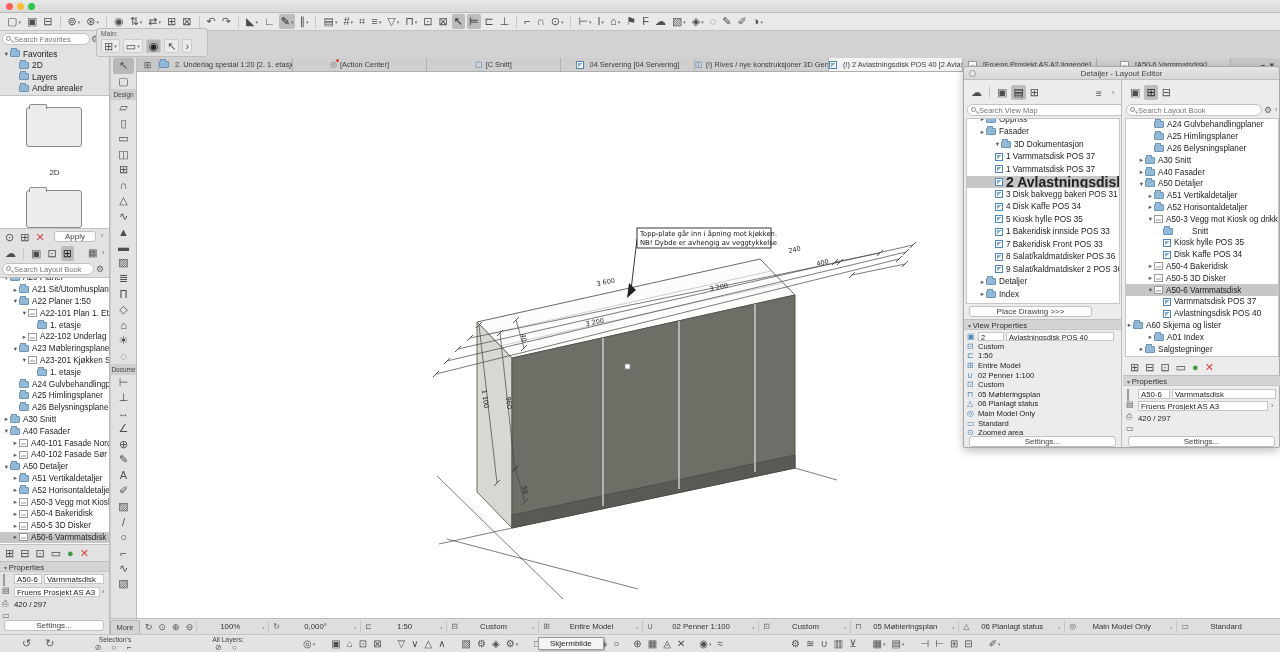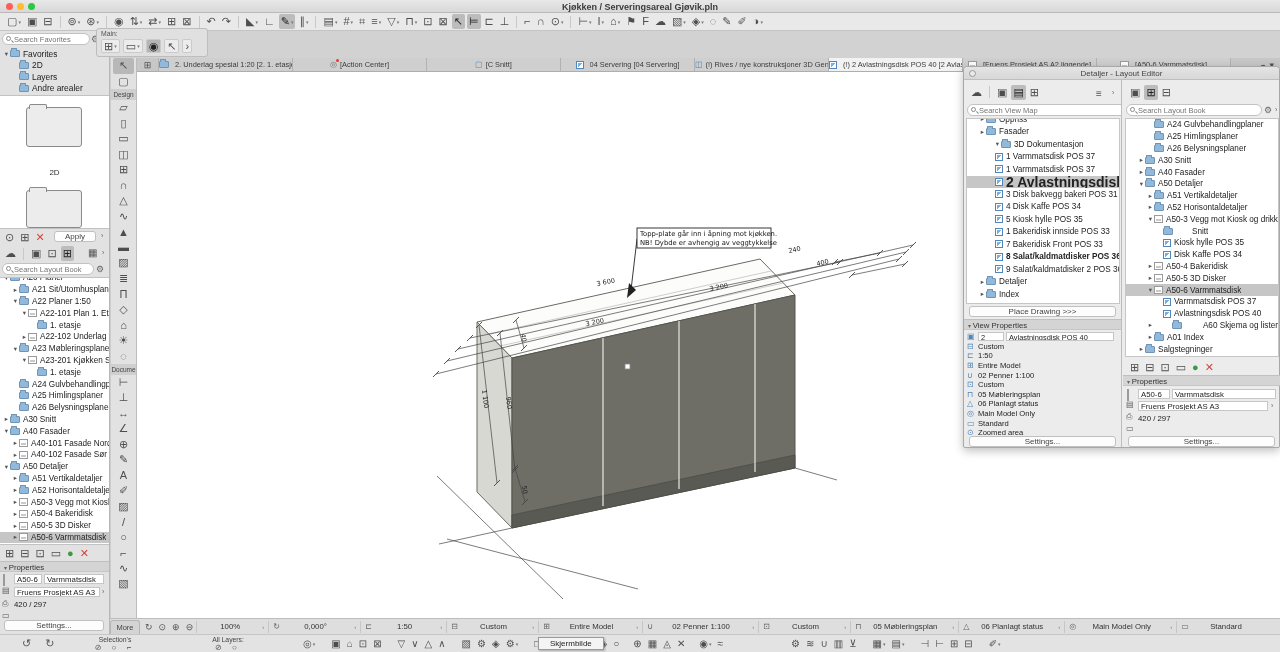--- a/index.html
+++ b/index.html
@@ -100,21 +100,20 @@
 </style>
 </head>
 <body>
 
 <div id="app">
 
   <div class="abs" id="titlebar">
     <span class="tl" style="left:6px;background:#ff5f57;"></span>
     <span class="tl" style="left:17px;background:#febc2e;"></span>
     <span class="tl" style="left:28px;background:#28c840;"></span>
-    <div id="titletxt">Kjøkken / Serveringsareal Gjøvik.pln</div>
   </div>
 
   <div class="abs" id="toolbar">
       <span class="tbi">
         <i class="g">▢</i>
         <i class="car"></i>
       </span>
       <span class="tbi">
         <i class="g">▣</i>
       </span>
@@ -713,40 +712,40 @@
             <span class="tlab">5 Kiosk hylle POS 35</span>
           </div>
           <div class="trow" style="height: 12.5px; font-size: 8.2px; padding-left: 28px;">
             <span class="dic"></span>
             <span class="tlab">1 Bakeridisk  innside POS 33</span>
           </div>
           <div class="trow" style="height: 12.5px; font-size: 8.2px; padding-left: 28px;">
             <span class="dic"></span>
             <span class="tlab">7 Bakeridisk  Front POS 33</span>
           </div>
-          <div class="trow" style="height: 12.5px; font-size: 8.2px; padding-left: 28px; font-weight: bold;">
+          <div class="trow" style="height: 12.5px; font-size: 8.2px; padding-left: 28px;">
             <span class="dic"></span>
             <span class="tlab">8 Salat/kaldmatdisker POS 36</span>
           </div>
           <div class="trow" style="height: 12.5px; font-size: 8.2px; padding-left: 28px;">
             <span class="dic"></span>
             <span class="tlab">9 Salat/kaldmatdisker 2 POS 36</span>
           </div>
           <div class="trow" style="height: 12.5px; font-size: 8.2px; padding-left: 12px;">
             <span class="chev">▸</span>
             <span class="fic"></span>
             <span class="tlab">Detaljer</span>
           </div>
           <div class="trow" style="height: 12.5px; font-size: 8.2px; padding-left: 12px;">
             <span class="chev">▸</span>
             <span class="fic"></span>
             <span class="tlab">Index</span>
           </div>
         </div>
-      <div class="btn" style="left:5px;top:226px;width:147px;height:11px;line-height:10px;">Place Drawing &gt;&gt;&gt;</div>
+      <div class="btn" style="left:5px;top:226px;width:123px;height:11px;line-height:10px;">Place Drawing &gt;&gt;&gt;</div>
       <div class="hdr" style="left:0;top:239px;width:158px;height:11px;">View Properties</div>
       <div class="abs" id="vprops" style="left:0;top:252px;width:158px;height:104px;">
           <div class="vprow">
             <span class="ic">▣</span>
             <span class="vpfld" style="width: 26px;">2</span>
             <span class="vpfld" style="width: 108px;">Avlastningsdisk POS 40</span>
           </div>
           <div class="vprow">
             <span class="ic">⊟</span>
             <span>Custom</span>
@@ -878,21 +877,21 @@
             <span class="tlab">A50-6 Varmmatsdisk</span>
           </div>
           <div class="trow" style="height: 11.8px; font-size: 8.2px; padding-left: 37px;">
             <span class="dic"></span>
             <span class="tlab">Varmmatsdisk POS 37</span>
           </div>
           <div class="trow" style="height: 11.8px; font-size: 8.2px; padding-left: 37px;">
             <span class="dic"></span>
             <span class="tlab">Avlastningsdisk POS 40</span>
           </div>
-          <div class="trow" style="height: 11.8px; font-size: 8.2px; padding-left: 21px; justify-content: space-between;">
+          <div class="trow" style="height: 11.8px; font-size: 8.2px; ">
             <span class="chev">▸</span>
             <span class="fic"></span>
             <span class="tlab">A60 Skjema og lister</span>
           </div>
           <div class="trow" style="height: 11.8px; font-size: 8.2px; padding-left: 21px;">
             <span class="chev">▸</span>
             <span class="fic"></span>
             <span class="tlab">A01 Index</span>
           </div>
           <div class="trow" style="height: 11.8px; font-size: 8.2px; padding-left: 12px;">

